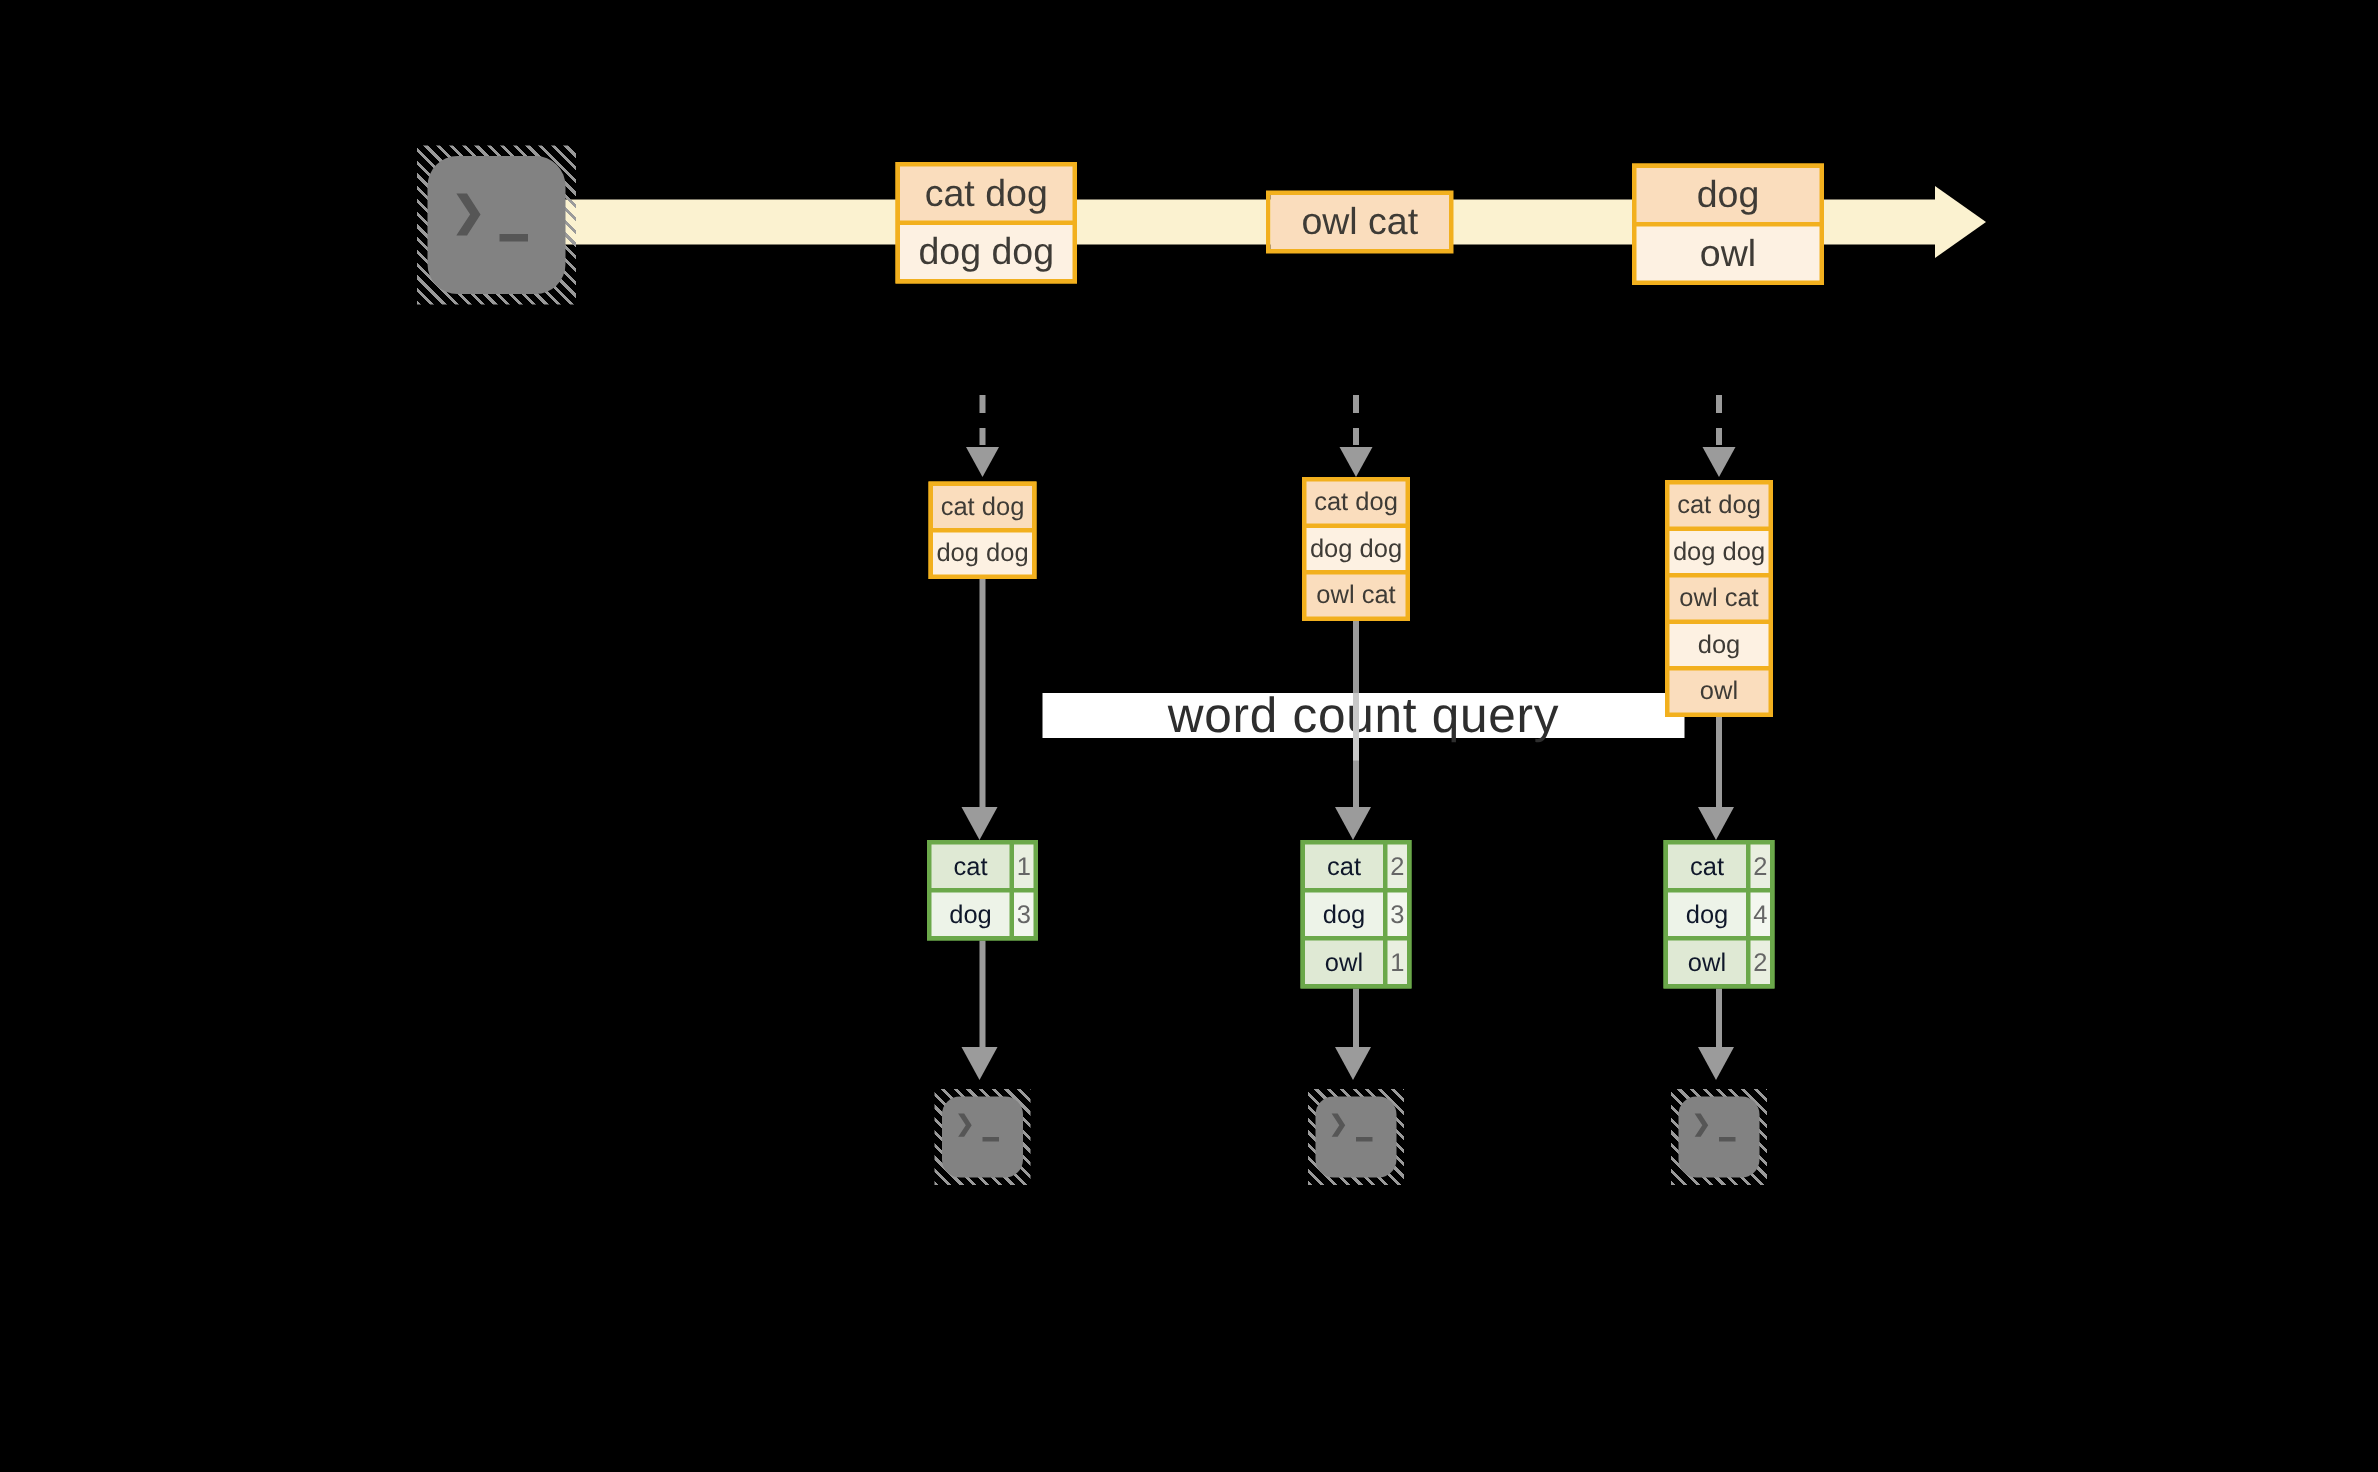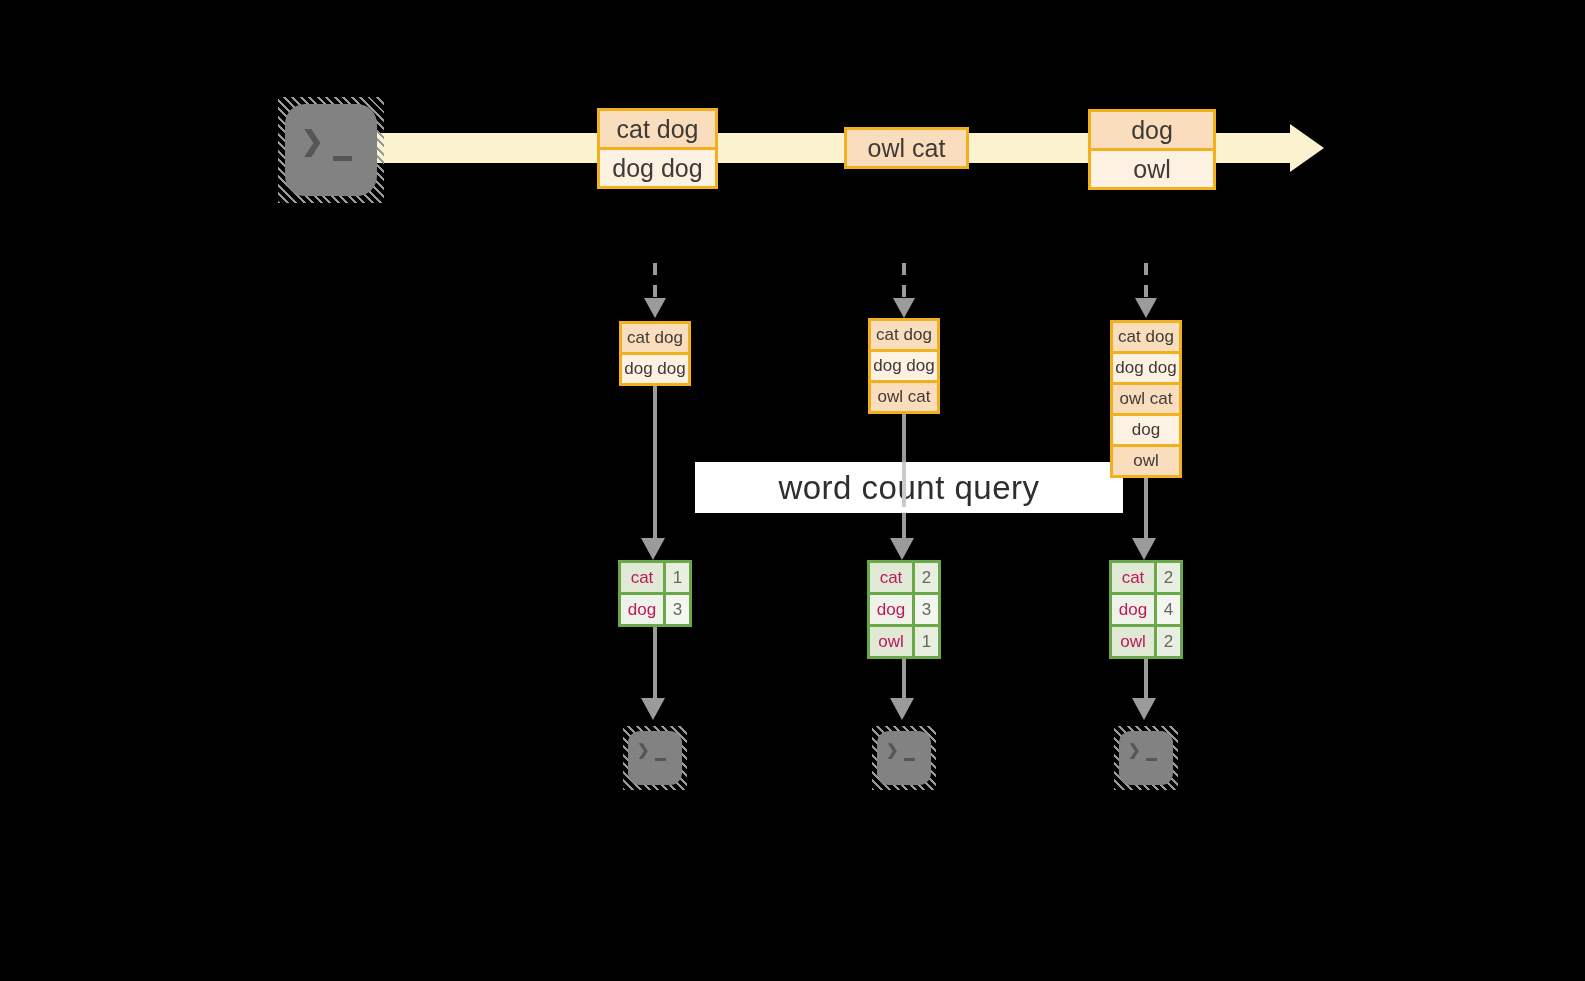--- a/index.html
+++ b/index.html
@@ -43,30 +43,30 @@
   
   .dline { position:absolute; width:4px; z-index:2;
            background:repeating-linear-gradient(180deg,#9B9B9B 0 12px,transparent 12px 22px); }
   .sline { position:absolute; width:4px; background:#9B9B9B; z-index:2; }
   .ahead { position:absolute; width:0; height:0; z-index:2;
            border-left:12px solid transparent; border-right:12px solid transparent;
            border-top:22px solid #9B9B9B; }
   .ahead.sm { border-left-width:11px; border-right-width:11px; border-top-width:20px; }
   .line-over { position:absolute; width:4px; background:#C9C9C9; z-index:5; }
   
-  .query { position:absolute; left:695px; top:462px; width:428px; height:51px;
+  .query { position:absolute; left:695px; top:462px; width:428px; height:30px;
            background:#FFFFFF; z-index:4; display:flex; align-items:center;
            justify-content:center; font-size:33px; font-weight:300; color:#2E2E2E;
            letter-spacing:0.5px; }
   
   .counts { position:absolute; border:3px solid #6BA84A; background:#6BA84A;
             display:flex; flex-direction:column; gap:3px; z-index:3; width:68px; }
   .trow { display:flex; gap:3px; height:29px; }
-  .trow .w { width:42px; display:flex; align-items:center; justify-content:center;
-             font-size:17px; color:#be185d; }
+  .trow .w { width:52px; display:flex; align-items:center; justify-content:center;
+             font-size:17px; color:#0f172a; }
   .trow .n { flex:1; display:flex; align-items:center; justify-content:center;
              font-size:17px; color:#666666; }
   .trow.rdk .w { background:#DFE9D4; } .trow.rdk .n { background:#E9EFE0; }
   .trow.rlt .w { background:#EDF3E8; } .trow.rlt .n { background:#F3F7EF; }
 </style>
 </head>
 <body>
 
 <div id="canvas">
 

